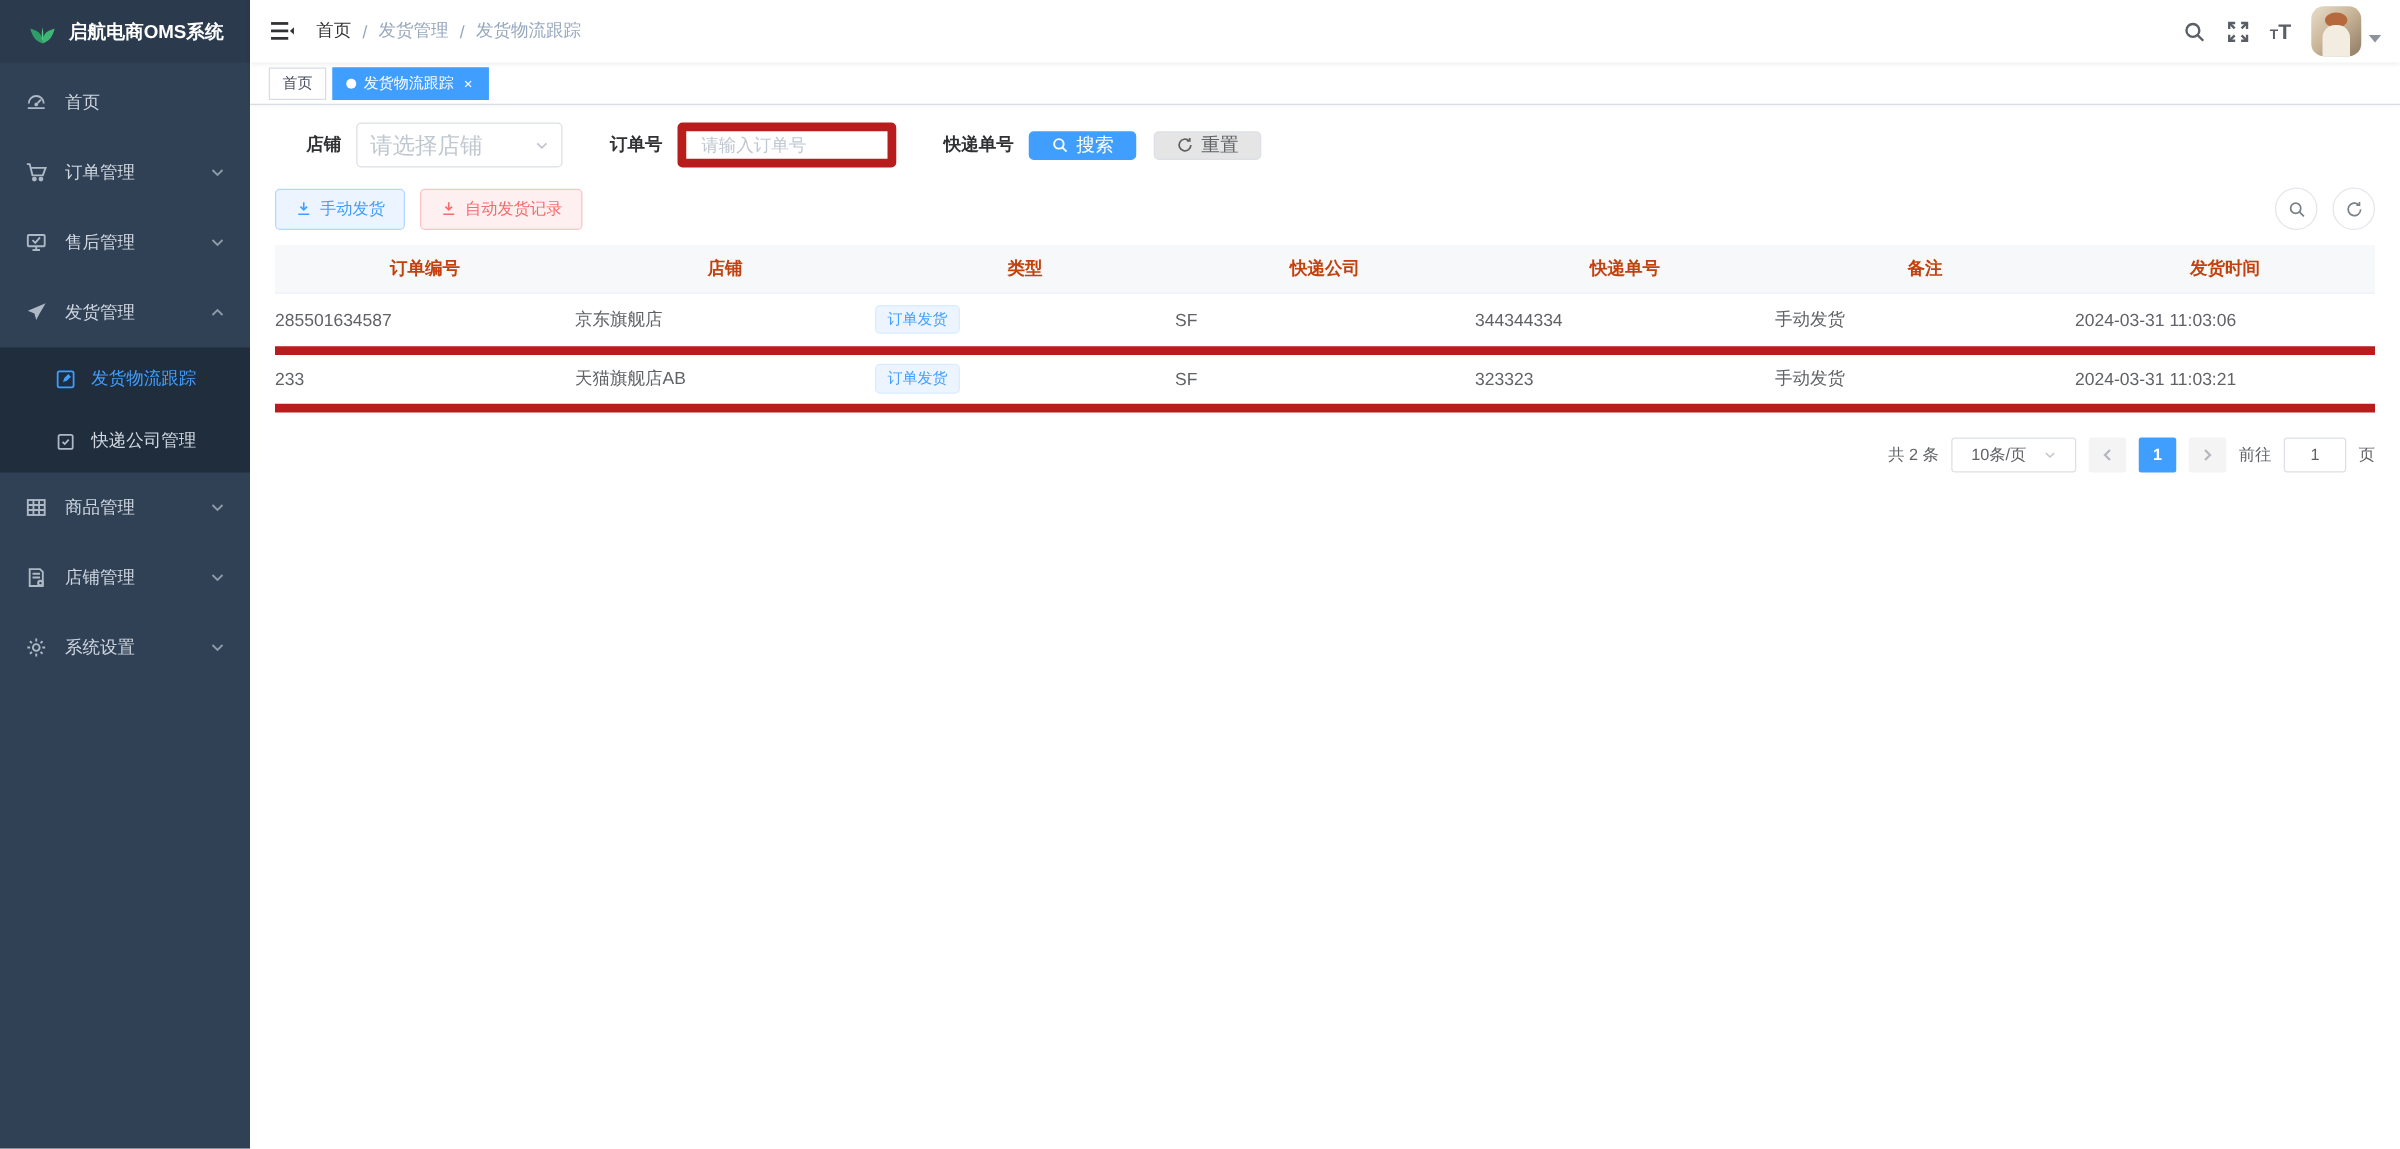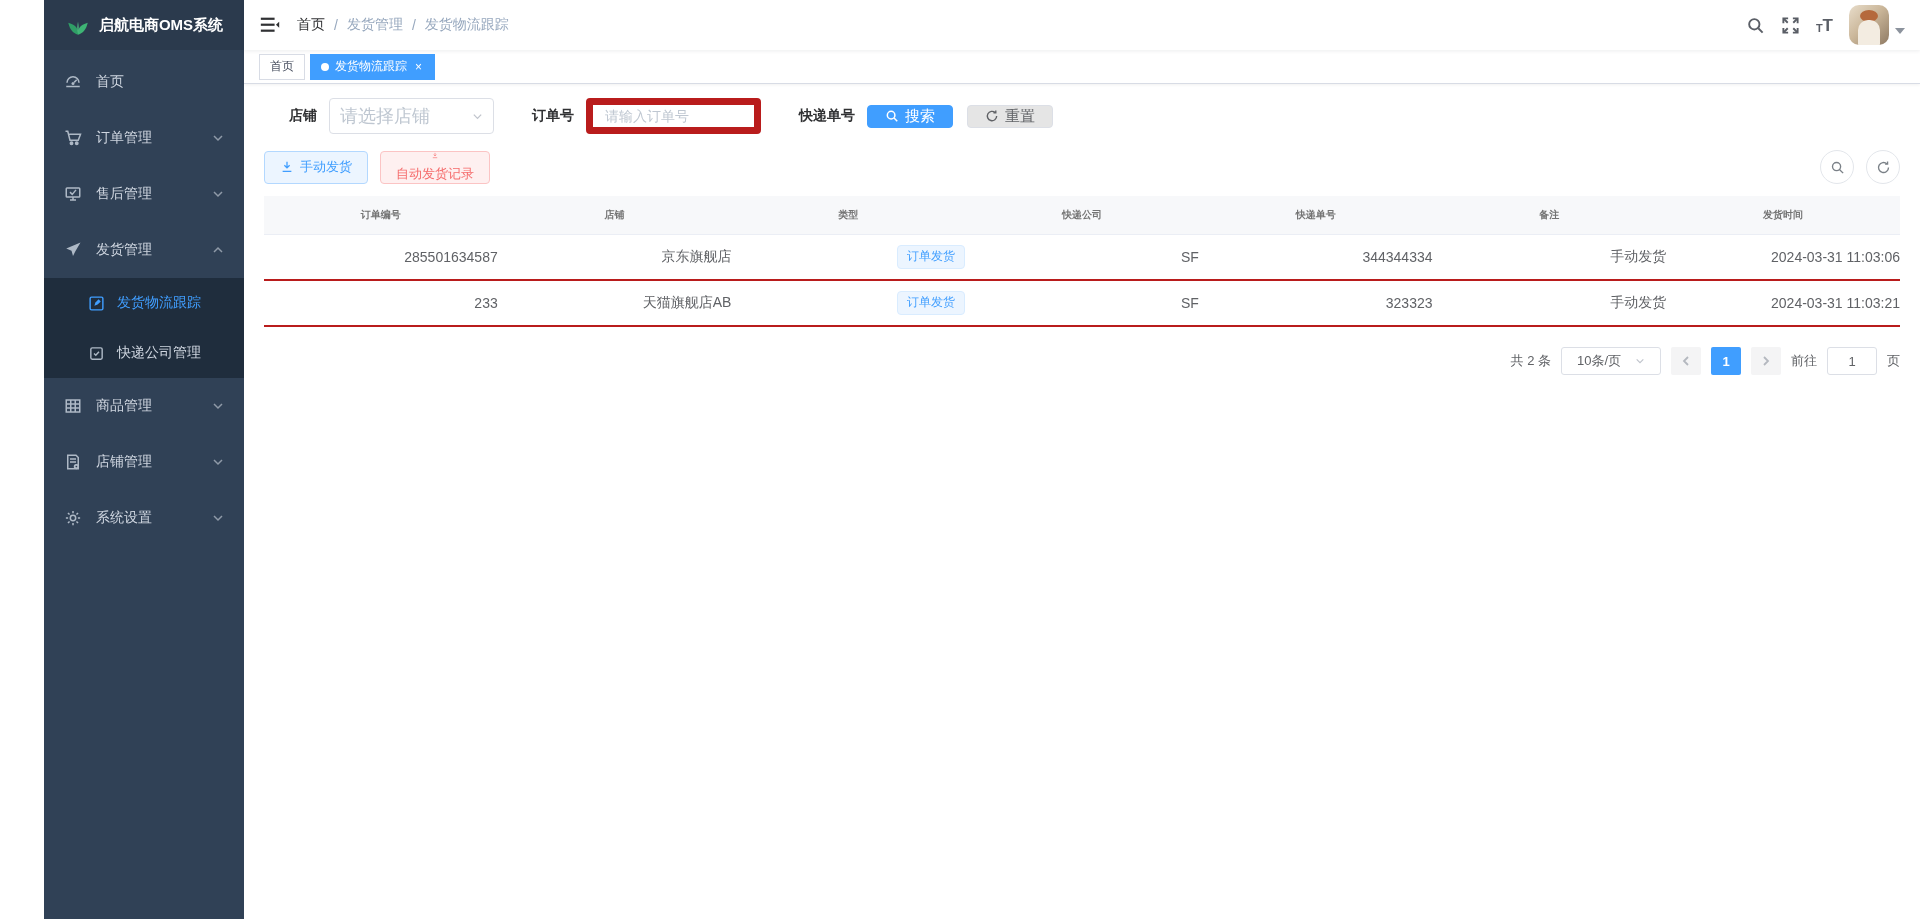--- a/index.html
+++ b/index.html
@@ -1,18 +1,18 @@
 <!DOCTYPE html>
 <html><head>
 <meta charset="utf-8">
 <style>
   * { margin:0; padding:0; box-sizing:border-box; }
   html,body { width:1920px; height:919px; overflow:hidden; background:#fff;
     font-family:"Liberation Sans","DejaVu Sans",sans-serif; }
-  .app { display:flex; width:1920px; height:919px;padding-left:44px; }
+  .app { display:flex; width:1920px; height:919px; }
 
   
   .sidebar { width:200px; height:919px; background:#304156; flex-shrink:0; }
   .logo { height:50px; display:flex; align-items:center; justify-content:center; gap:8px; background:#2b3a4d; }
   .logo-text { color:#fff; font-size:15px; font-weight:bold; white-space:nowrap; }
   .menu { padding-top:4px; }
   .menu-item { height:56px; display:flex; align-items:center; padding:0 20px; color:#cfd6e0;
     font-size:14px; cursor:pointer; }
   .menu-item .mi-icon { width:18px; height:18px; margin-right:14px; color:#aeb9c6; flex-shrink:0; }
   .menu-item .mi-label { flex:1; }
@@ -73,31 +73,31 @@
   .btn { height:23px; border-radius:4px; font-size:15px; display:inline-flex; align-items:center;
     justify-content:center; gap:6px; cursor:pointer; border:1px solid transparent; padding:0 17px; font-family:inherit; }
   .btn-primary { background:#409eff; color:#fff; border-color:#409eff; margin-right:14px; }
   .btn-default { background:#e5e5e5; color:#606266; border-color:#dcdfe6; }
   .btn-icon { width:14px; height:14px; }
 
   
   .action-row { display:flex; align-items:center; margin-bottom:12px; }
   .btn-sm { height:33px; padding:0 15px; font-size:13px; }
   .btn-plain-primary { background:#ecf5ff; color:#409eff; border-color:#b3d8ff; margin-right:12px; }
-  .btn-plain-danger { background:#fef0f0; color:#f56c6c; border-color:#fbc4c4;flex-direction:column; }
+  .btn-plain-danger { background:#fef0f0; color:#f56c6c; border-color:#fbc4c4; }
   .tool-btns { margin-left:auto; display:flex; gap:12px; }
   .circle-btn { width:34px; height:34px; border-radius:50%; border:1px solid #e3e6eb; background:#fff;
     display:flex; align-items:center; justify-content:center; color:#7a8087; cursor:pointer; }
   .circle-btn svg { width:15px; height:15px; }
 
   
   table { width:100%; border-collapse:collapse; table-layout:fixed; }
-  thead th { background:#f7f8fa; height:38px; font-size:10px; color:#737373; font-weight:bold;
+  thead th { background:#f7f8fa; height:38px; font-size:14px; color:#c2410c; font-weight:bold;
     text-align:center; border-bottom:1px solid #ebeef5; }
-  tbody td { height:46px; font-size:14px; color:#606266; text-align:right; border-bottom:2px solid #b91c1c; }
+  tbody td { height:46px; font-size:14px; color:#606266; text-align:left; border-bottom:7px solid #b91c1c; }
   .el-tag { display:inline-block; background:#ecf5ff; border:1px solid #d9ecff; color:#409eff;
     font-size:12px; border-radius:4px; padding:3px 9px; line-height:1.3; }
 
   
   .pagination { display:flex; align-items:center; justify-content:flex-end; margin-top:20px; gap:10px;
     font-size:13px; color:#606266; }
   .page-size { width:100px; height:28px; border:1px solid #dcdfe6; border-radius:3px; display:flex;
     align-items:center; justify-content:center; gap:14px; color:#606266; cursor:pointer; }
   .page-size .sel-caret { width:10px; height:10px; color:#c0c4cc; }
   .page-btn { min-width:30px; height:28px; background:#f4f4f5; border-radius:2px; display:flex;

